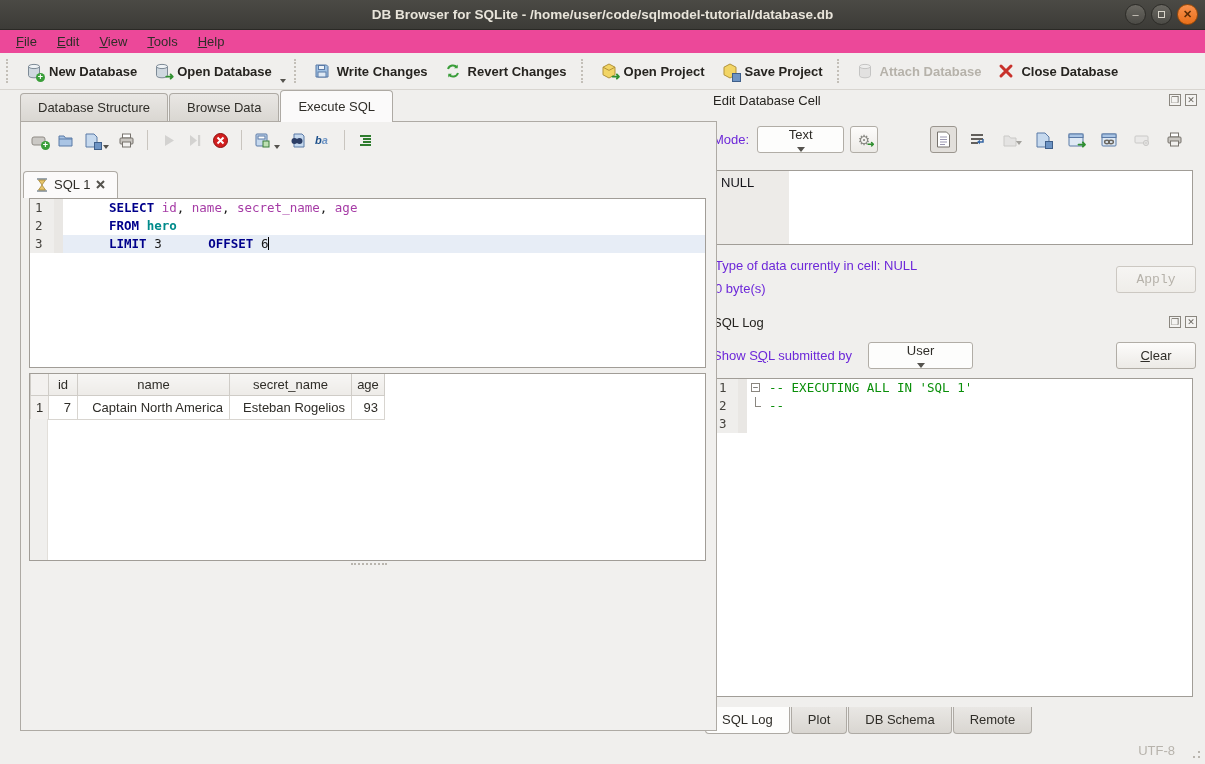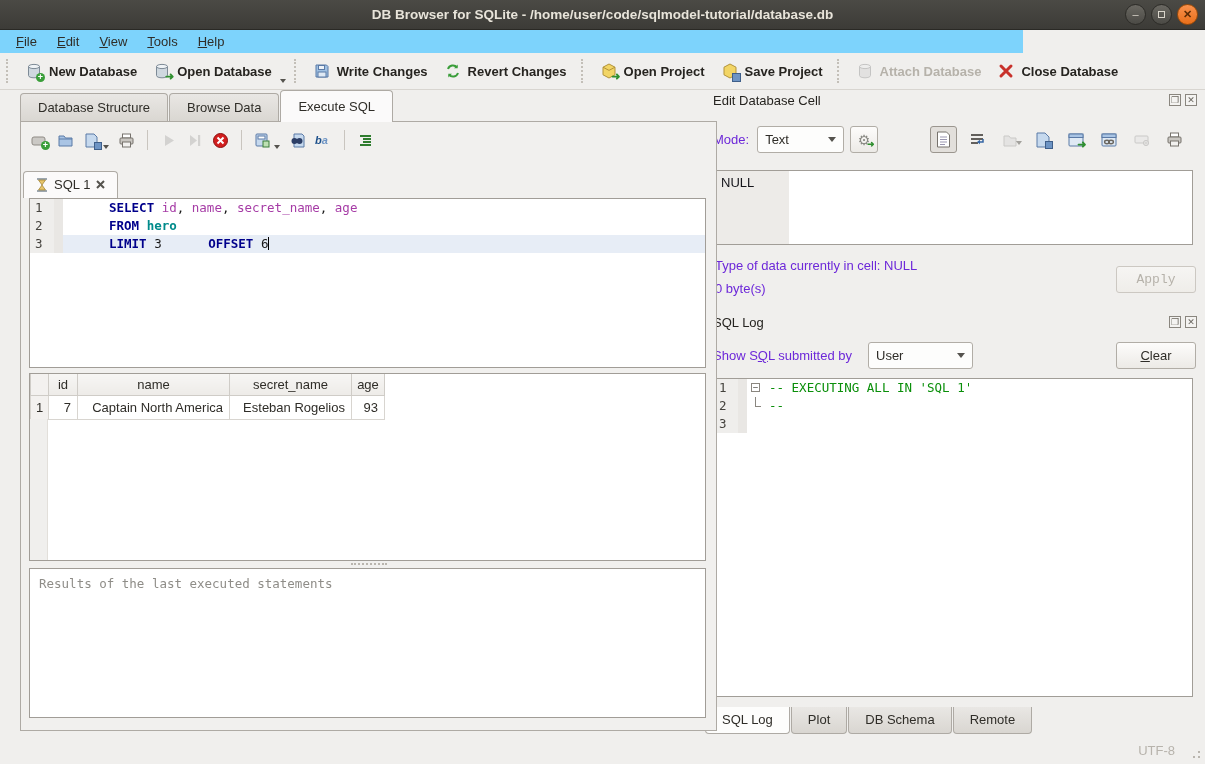--- a/index.html
+++ b/index.html
@@ -17,22 +17,22 @@
     display:flex;align-items:center;justify-content:center;}
   .titlebar .title{color:#e8e4da;font-weight:bold;font-size:13.5px;}
   .win-controls{position:absolute;right:7px;top:4px;display:flex;gap:5px;}
   .win-btn{width:21px;height:21px;border-radius:50%;
     background:linear-gradient(#6a6862,#4b4a45);border:1px solid #2c2b27;
     color:#d9d5cb;display:flex;align-items:center;justify-content:center;font-size:11px;line-height:1;}
   .win-btn.close{background:linear-gradient(#f9914d,#e86f1a);border-color:#9e4b07;color:#5c2c05;font-weight:bold;}
   .glyph-square{width:7px;height:7px;border:1.5px solid #d9d5cb;display:inline-block;}
 
   
-  .menubar{position:absolute;left:0;top:30px;width:1023px;height:23px;
-    display:flex;align-items:center;padding-left:6px;background:#7dd3fc;}
+  .menubar{position:absolute;left:0;top:30px;width:1205px;height:23px;
+    display:flex;align-items:center;padding-left:6px;background:#ec4899;}
   .menu-item{padding:3px 10px;}
 
   
   .toolbar{position:absolute;left:0;top:53px;width:1205px;height:37px;
     display:flex;align-items:center;background:#f0efed;border-bottom:1px solid #d8d5d0;}
   .tb-handle{width:5px;height:24px;border-left:2px dotted #c3bfb8;margin:0 6px;}
   .tb-btn{display:flex;align-items:center;gap:6px;padding:4px 8px;font-weight:600;color:#262420;white-space:nowrap;}
   .tb-btn.disabled{color:#b6b2aa;}
   .tb-btn.disabled .ic{opacity:.45;filter:grayscale(1);}
   .ic{position:relative;width:18px;height:18px;display:inline-block;flex:0 0 auto;}
@@ -93,21 +93,21 @@
     font-family:"DejaVu Sans Mono",monospace;font-size:12.5px;color:#8f8d88;}
 
   
   #right-panel{position:absolute;left:705px;top:90px;width:496px;height:645px;}
   .dock-title{position:absolute;left:8px;font-size:13px;color:#262420;}
   .dock-btns{position:absolute;display:flex;gap:4px;}
   .dock-btn{width:12px;height:12px;border:1px solid #8a867f;display:flex;align-items:center;justify-content:center;color:#6b6760;font-size:9px;background:#f4f3f1;}
 
   .label{color:#6d28d9;}
   .combo{background:#fdfdfc;border:1px solid #b1ada6;border-radius:3px;display:flex;align-items:center;
-    justify-content:space-between;padding:0 7px;height:27px;}
+    justify-content:space-between;padding:0 7px;height:27px;flex-direction:column;}
   .combo .cdown{width:0;height:0;border-left:4px solid transparent;border-right:4px solid transparent;border-top:5px solid #55534e;}
   .btn{background:linear-gradient(#fdfcfb,#eceae6);border:1px solid #b1ada6;border-radius:3px;
     height:27px;display:flex;align-items:center;justify-content:center;}
   .btn.disabled{background:linear-gradient(#f6f5f3,#efede9);border-color:#ccc8c2;color:#b6b2aa;font-family:Liberation Mono, monospace;}
   .tool-btn{width:27px;height:27px;border-radius:3px;display:flex;align-items:center;justify-content:center;position:relative;}
   .tool-btn.pressed{background:#e2dfdb;border:1px solid #9b968f;}
   .dis{opacity:.4;filter:grayscale(.8);}
 
   .cell-editor{position:absolute;left:8px;top:80px;width:480px;height:75px;
     border:1px solid #a19d97;background:#fff;display:flex;}
@@ -394,23 +394,20 @@
           <td>Esteban Rogelios</td>
           <td class="num">93</td>
         </tr>
       </tbody>
         </table>
       <div class="grid-gutter"></div>
     </div>
 
     <div class="h-splitter"></div>
 
-    <div class="msg-pane">
-      <span>Results of the last executed statements</span>
-    </div>
   </div>
 </div>
 
 <div id="right-panel">
 
   <div class="dock-title" style="top:3px;">Edit Database Cell</div>
   <div class="dock-btns" style="right:4px;top:4px;">
     <span class="dock-btn">❐</span>
     <span class="dock-btn">✕</span>
   </div>

